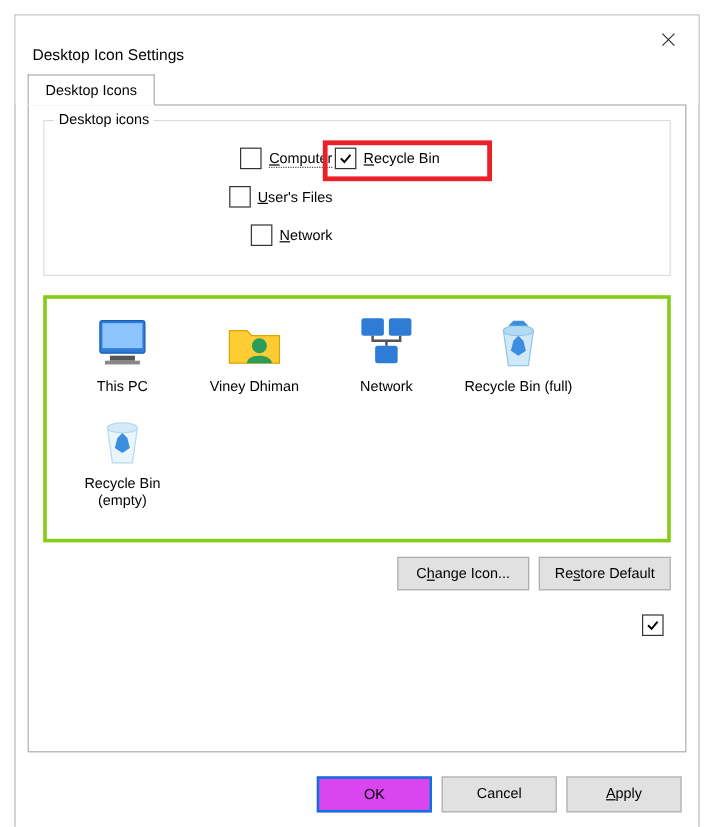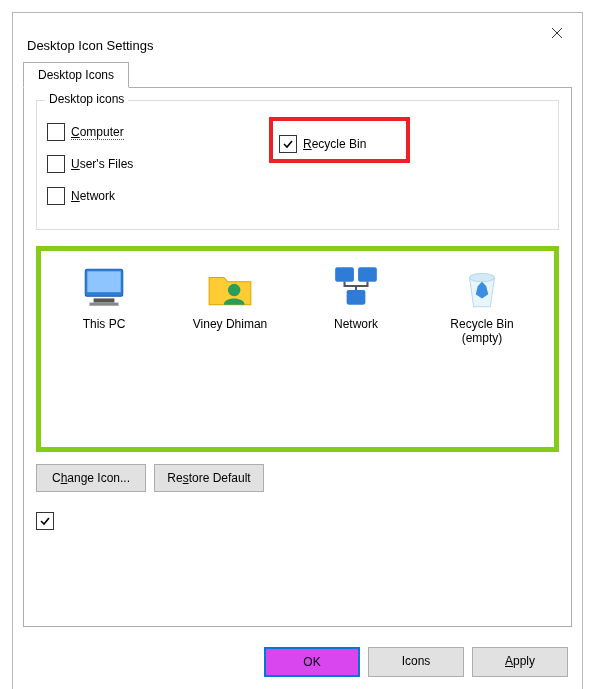--- a/index.html
+++ b/index.html
@@ -78,49 +78,50 @@
   .checkrow {
     display: flex;
     flex-wrap: wrap;
   }
   .checkcol1 { width: 230px; }
   .checkcol2 { flex: 1; }
   .checkbox-item {
     display: flex;
     align-items: center;
     margin: 4px 0 14px 0;
+    justify-content: flex-end;
   }
   .cb {
     width: 18px;
     height: 18px;
     border: 1px solid #333;
     background: #fff;
     display: flex;
     align-items: center;
     justify-content: center;
     margin-right: 6px;
     flex-shrink: 0;
   }
   .cb.checked svg { display: block; }
   .cb svg { display: none; stroke: #000; }
   .dotted { border-bottom: 1px dotted #555; }
   .underline-letter { text-decoration: underline; }
   .highlight-box {
     border: 4px solid #ec2027;
-    padding: 14px 40px 6px 6px;
+    padding: 2px 40px 6px 6px;
     display: inline-flex;
     align-items: center;
     margin: -2px 0 8px -8px;
   }
   .icon-list {
-    border: 5px solid #84cc16;
+    border: 3px solid #84cc16;
     padding: 12px 8px;
     display: flex;
     flex-wrap: wrap;
-    gap: 16px;
+    gap: 0;
     min-height: 206px;
     margin-bottom: 12px;
   }
   .icon-cell {
     width: 110px;
     display: flex;
     flex-direction: column;
     align-items: center;
     text-align: center;
     margin-bottom: 8px;
@@ -130,21 +131,21 @@
     height: 50px;
     margin-bottom: 4px;
   }
   .icon-cell .label {
     font-size: 12px;
     line-height: 1.2;
     max-width: 100px;
   }
   .icon-buttons {
     display: flex;
-    justify-content: flex-start;
+    justify-content: flex-end;
     gap: 8px;
     margin-bottom: 20px;
   }
   .btn {
     background: #e1e1e1;
     border: 1px solid #adadad;
     padding: 6px 12px;
     font-size: 12px;
     min-width: 110px;
     text-align: center;
@@ -240,20 +241,29 @@
         <svg class="ic" viewBox="0 0 48 48">
           <rect x="4" y="4" width="18" height="14" rx="2" fill="#2e7cd6"></rect>
           <rect x="26" y="4" width="18" height="14" rx="2" fill="#2e7cd6"></rect>
           <rect x="15" y="26" width="18" height="14" rx="2" fill="#2e7cd6"></rect>
           <path d="M13 18 L13 22 L35 22 L35 18 M24 22 L24 26" stroke="#555" stroke-width="2" fill="none"></path>
         </svg>
         <span class="label">Network</span>
       </div>
       <div class="icon-cell">
         <svg class="ic" viewBox="0 0 48 48">
+          <path d="M12 14 L36 14 L32 42 L16 42 Z" fill="#d0e8f7" stroke="#95c6e6"></path>
+          <ellipse cx="24" cy="14" rx="12" ry="4" fill="#b3dbf2" stroke="#95c6e6"></ellipse>
+          <path d="M16 10 L20 6 L28 6 L32 10" fill="#3b8ee0"></path>
+          <path d="M20 22 L24 18 L28 22 L30 30 L24 34 L18 30 Z" fill="#3b8ee0"></path>
+        </svg>
+        <span class="label">Recycle Bin (full)</span>
+      </div>
+      <div class="icon-cell">
+        <svg class="ic" viewBox="0 0 48 48">
           <path d="M12 14 L36 14 L32 42 L16 42 Z" fill="#eaf4fb" stroke="#b8d9ef"></path>
           <ellipse cx="24" cy="14" rx="12" ry="4" fill="#d5eaf8" stroke="#b8d9ef"></ellipse>
           <path d="M20 22 L24 18 L28 22 L30 30 L24 34 L18 30 Z" fill="#3b8ee0"></path>
         </svg>
         <span class="label">Recycle Bin (empty)</span>
       </div>
     </div>
 
     <div class="icon-buttons">
       <div class="btn">C<span class="underline-letter">h</span>ange Icon...</div>
@@ -265,17 +275,17 @@
           <svg width="12" height="12" viewBox="0 0 12 12" fill="none" stroke-width="1.6">
             <path d="M2 6 L5 9 L10 3"></path>
           </svg>
         </span>
     </div>
 
   </div>
 
   <div class="bottom-buttons">
     <div class="btn primary">OK</div>
-    <div class="btn">Icons</div>
+    <div class="btn">Cancel</div>
     <div class="btn disabled"><span class="underline-letter">A</span>pply</div>
   </div>
 
 </div>
 
 </body></html>

